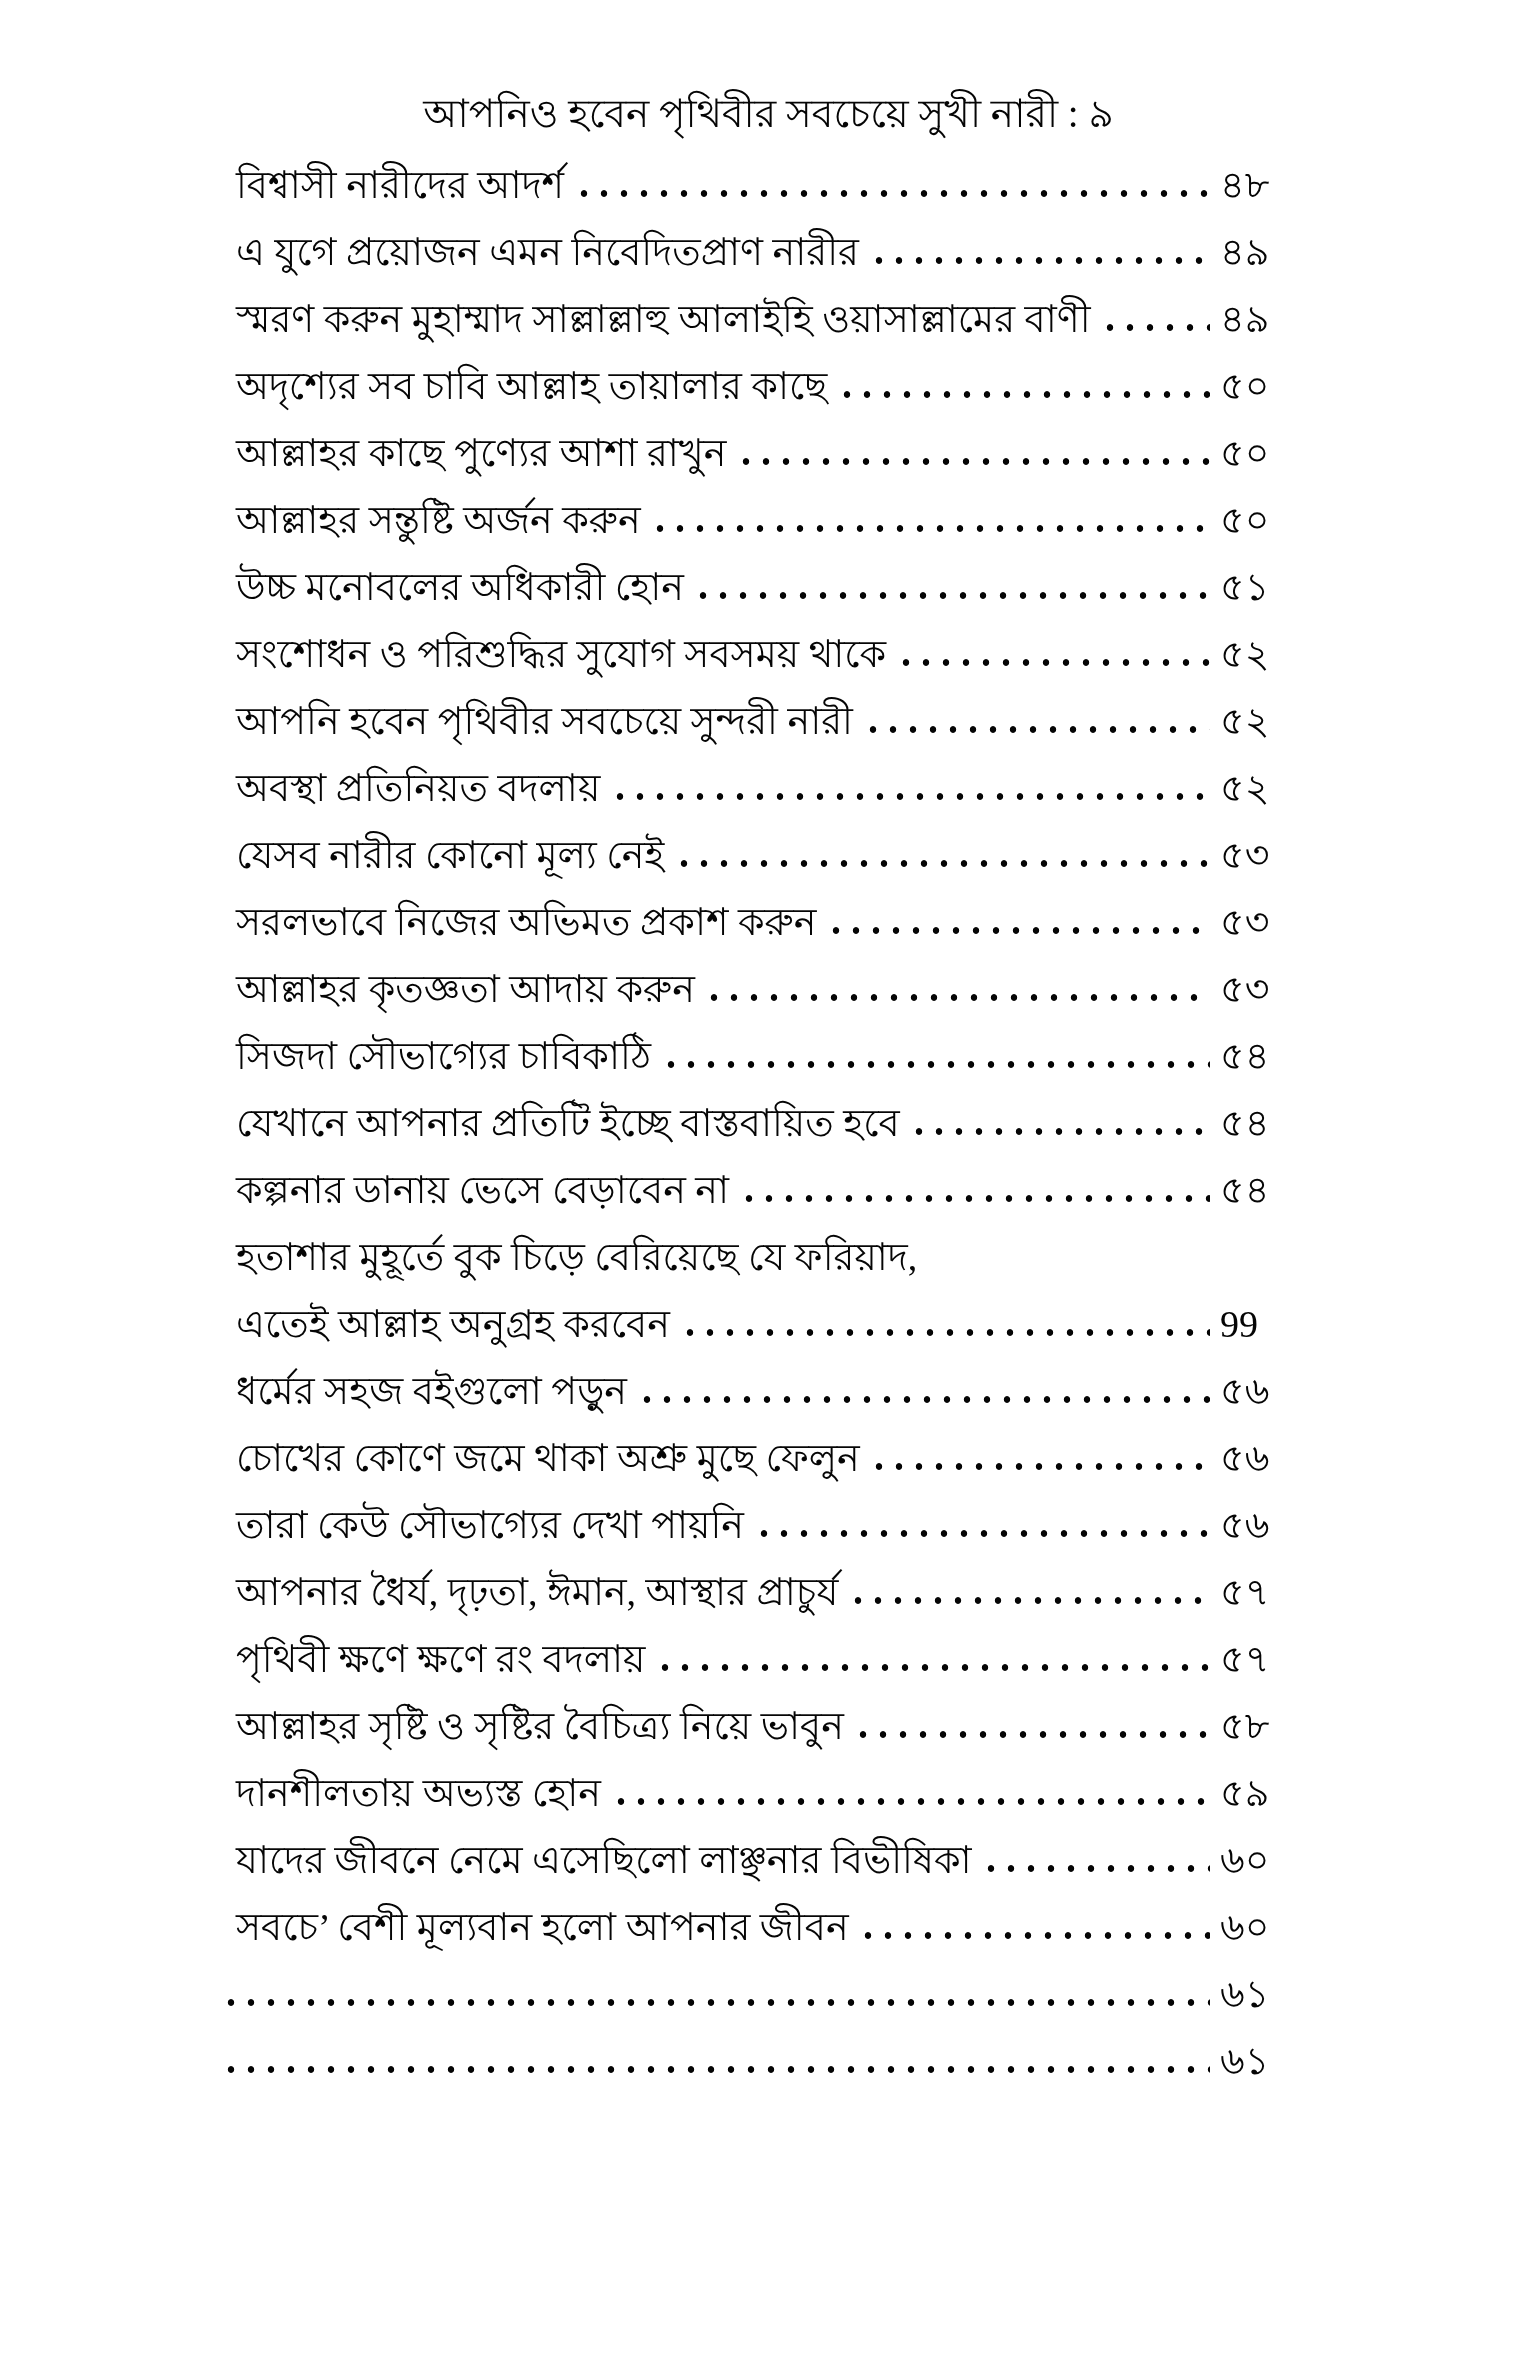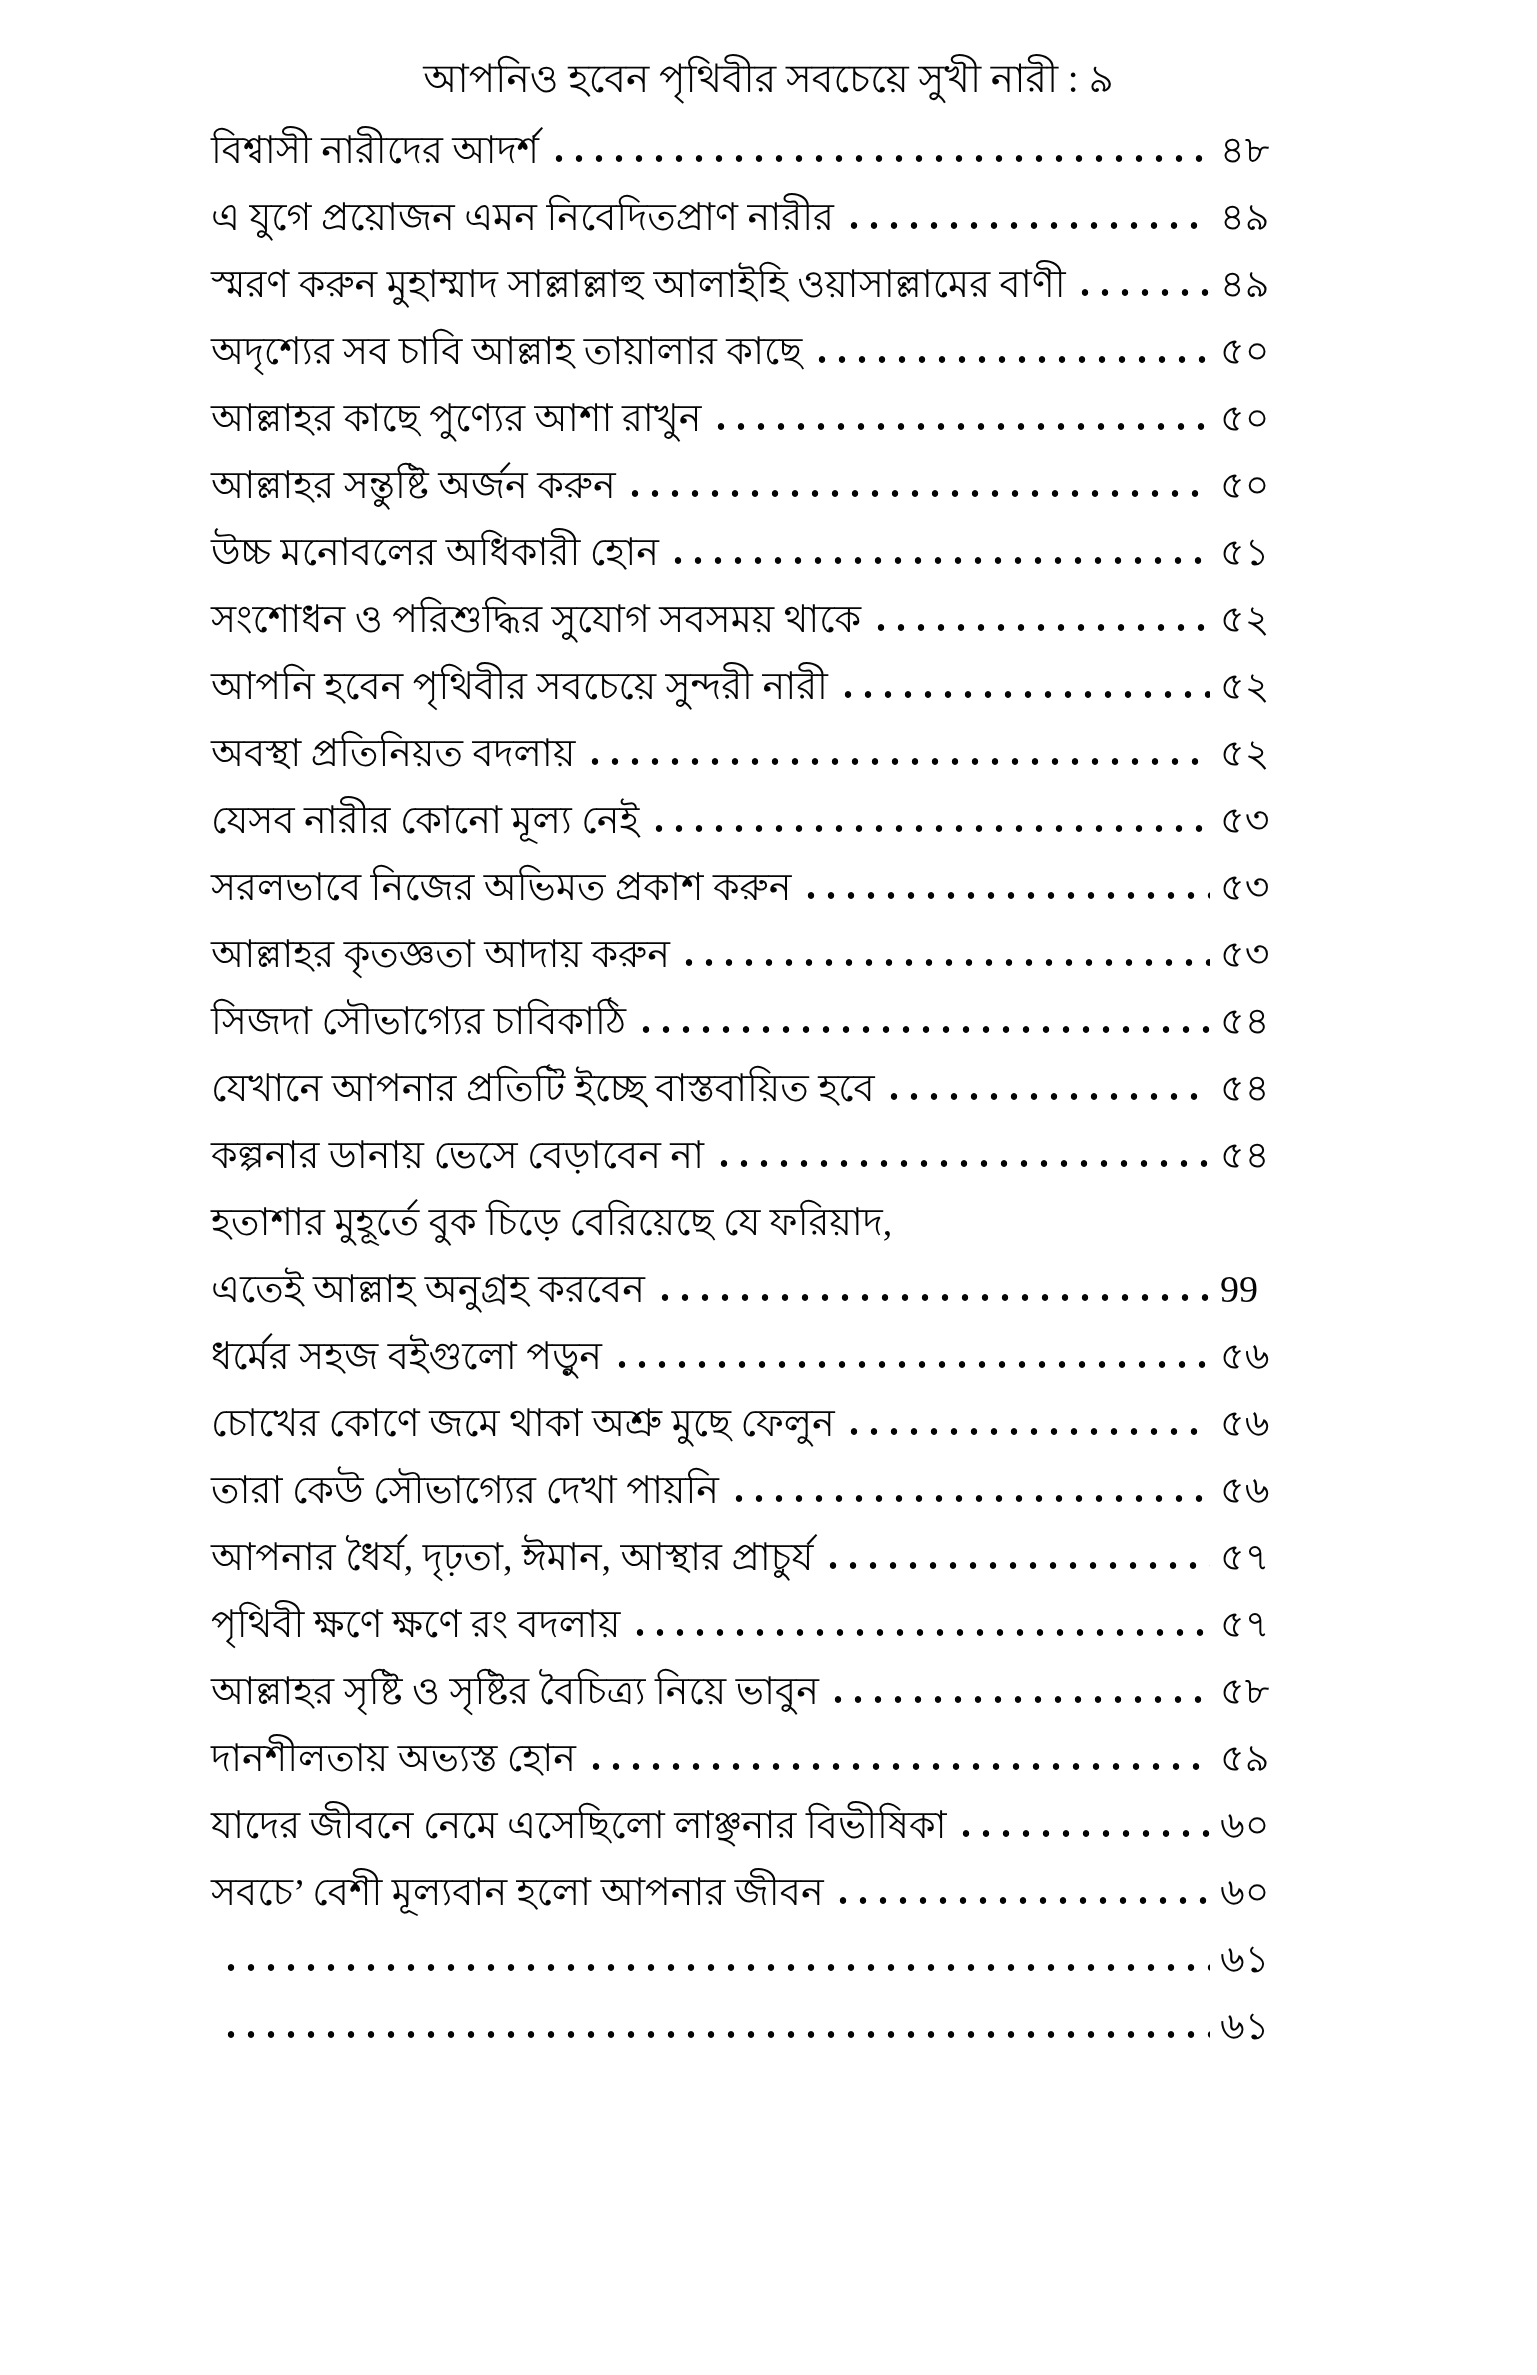--- a/index.html
+++ b/index.html
@@ -14,41 +14,42 @@
     font-family: "Liberation Serif", "DejaVu Serif", serif;
     color: #050505;
     overflow: hidden;
   }
   .page {
     position: absolute;
     inset: 0;
     background: #ffffff;
   }
   .running-header {
-    padding-top: 58px;
+    padding-top: 93px;
     text-align: center;
     font-size: 39px;
     line-height: 1.1;
     white-space: nowrap;
   }
   .toc {
     margin: 15.4px 257px 0 211px; 
   }
   .toc-row {
     display: flex;
     align-items: baseline;
     height: 67px;
     box-sizing: border-box;
     padding-top: 12.5px;
     font-size: 38px;
     line-height: 1.15;
   }
   .toc-title {
     white-space: nowrap;
     flex: 0 0 auto;
+    margin-left: 25px;
   }
   
   .toc-leader {
     flex: 1 1 auto;
     height: 8.6px; 
     margin-left: 9.6px;
     background-image: radial-gradient(circle, #050505 2.8px, transparent 3.6px);
     background-size: 20px 8.6px;
     background-repeat: repeat-x;
     background-position: left bottom;

